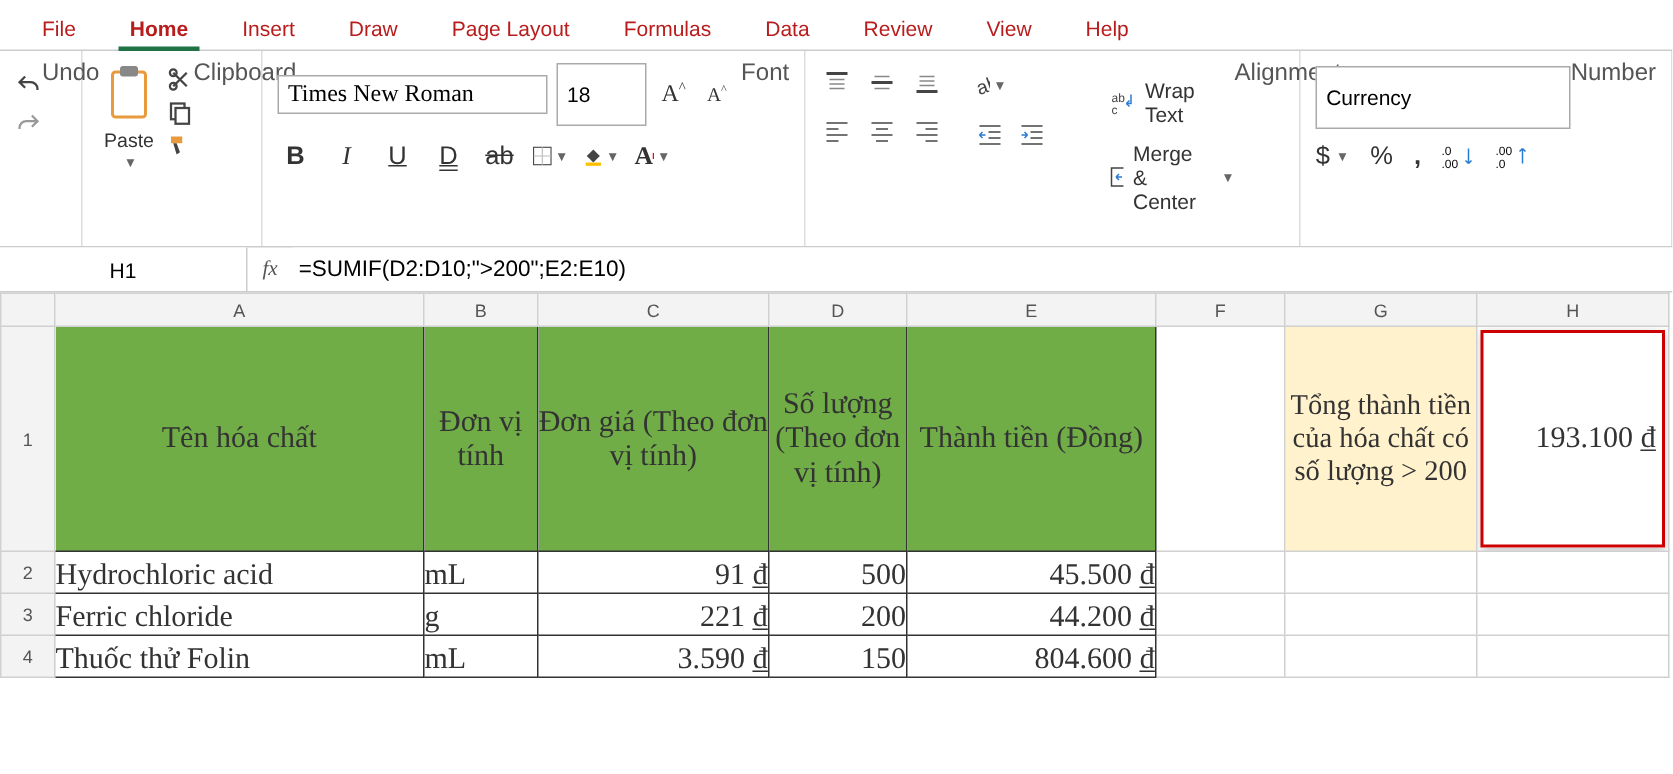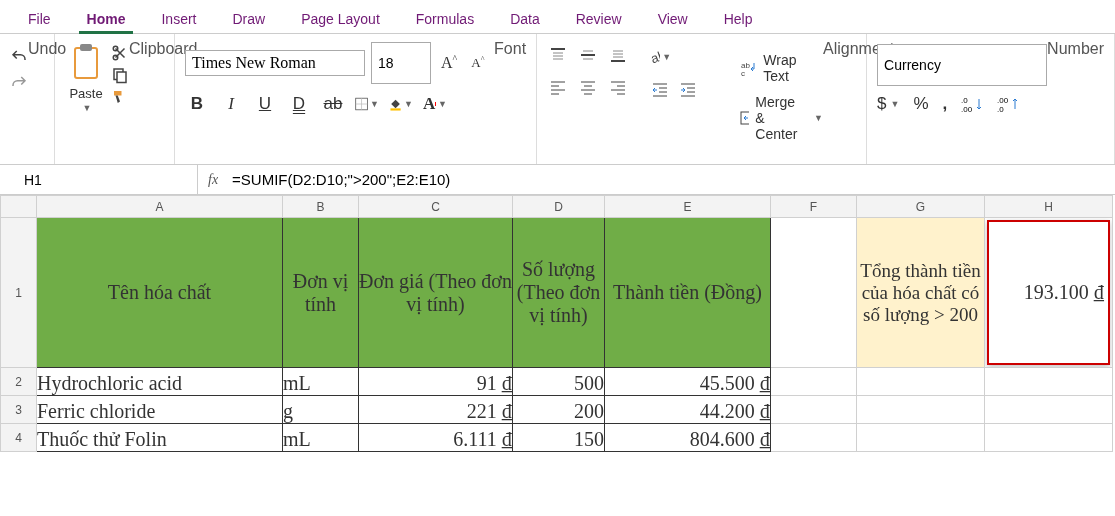--- a/index.html
+++ b/index.html
@@ -16,21 +16,21 @@
     gap: 0;
     padding: 0 10px;
     border-bottom: 1px solid #ccc;
     height: 34px;
     align-items: flex-end;
   }
   .ribbon-tab {
     padding: 6px 18px;
     cursor: pointer;
     font-size: 14px;
-    color: #701a75;
+    color: #b91c1c;
     position: relative;
   }
   .ribbon-tab.active {
     font-weight: 600;
   }
   .ribbon-tab.active::after {
     content: '';
     position: absolute;
     bottom: -1px;
     left: 10px; right: 10px;
@@ -107,26 +107,27 @@
   .num-format { width: 170px; border: 1px solid #aaa; padding: 2px 6px; height: 42px; font-size: 14px; }
   .num-row { display: flex; gap: 14px; align-items: center; font-size: 17px; }
   .num-btn { cursor: pointer; display:flex; align-items:center; gap:2px; }
   .formula-bar {
     display: flex;
     align-items: center;
     border-bottom: 1px solid #ccc;
     height: 30px;
   }
   .name-box {
-    width: 198px;
+    width: 165px;
     border: none;
     border-right: 1px solid #ccc;
-    padding: 4px 24px;
+    padding: 4px 8px;
     font-size: 14px;
     height: 100%;
+    text-align: center;
   }
   .fx-label {
     padding: 0 10px;
     font-style: italic;
     font-family: "Times New Roman", serif;
     color: #555;
     font-size: 14px;
   }
   .formula-input {
     flex: 1;
@@ -517,21 +518,21 @@
     <td class="data-cell body-cell right">200</td>
     <td class="data-cell body-cell right">44.200 ₫</td>
     <td class="data-cell"></td>
     <td class="data-cell"></td>
     <td class="data-cell"></td>
   </tr>
   <tr style="height:28px">
     <th class="row-head">4</th>
     <td class="data-cell body-cell">Thuốc thử Folin</td>
     <td class="data-cell body-cell">mL</td>
-    <td class="data-cell body-cell right">6.111 ₫</td>
+    <td class="data-cell body-cell right">3.590 ₫</td>
     <td class="data-cell body-cell right">150</td>
     <td class="data-cell body-cell right">804.600 ₫</td>
     <td class="data-cell"></td>
     <td class="data-cell"></td>
     <td class="data-cell"></td>
   </tr>
 </tbody>
   </table>
 
 </body></html>

